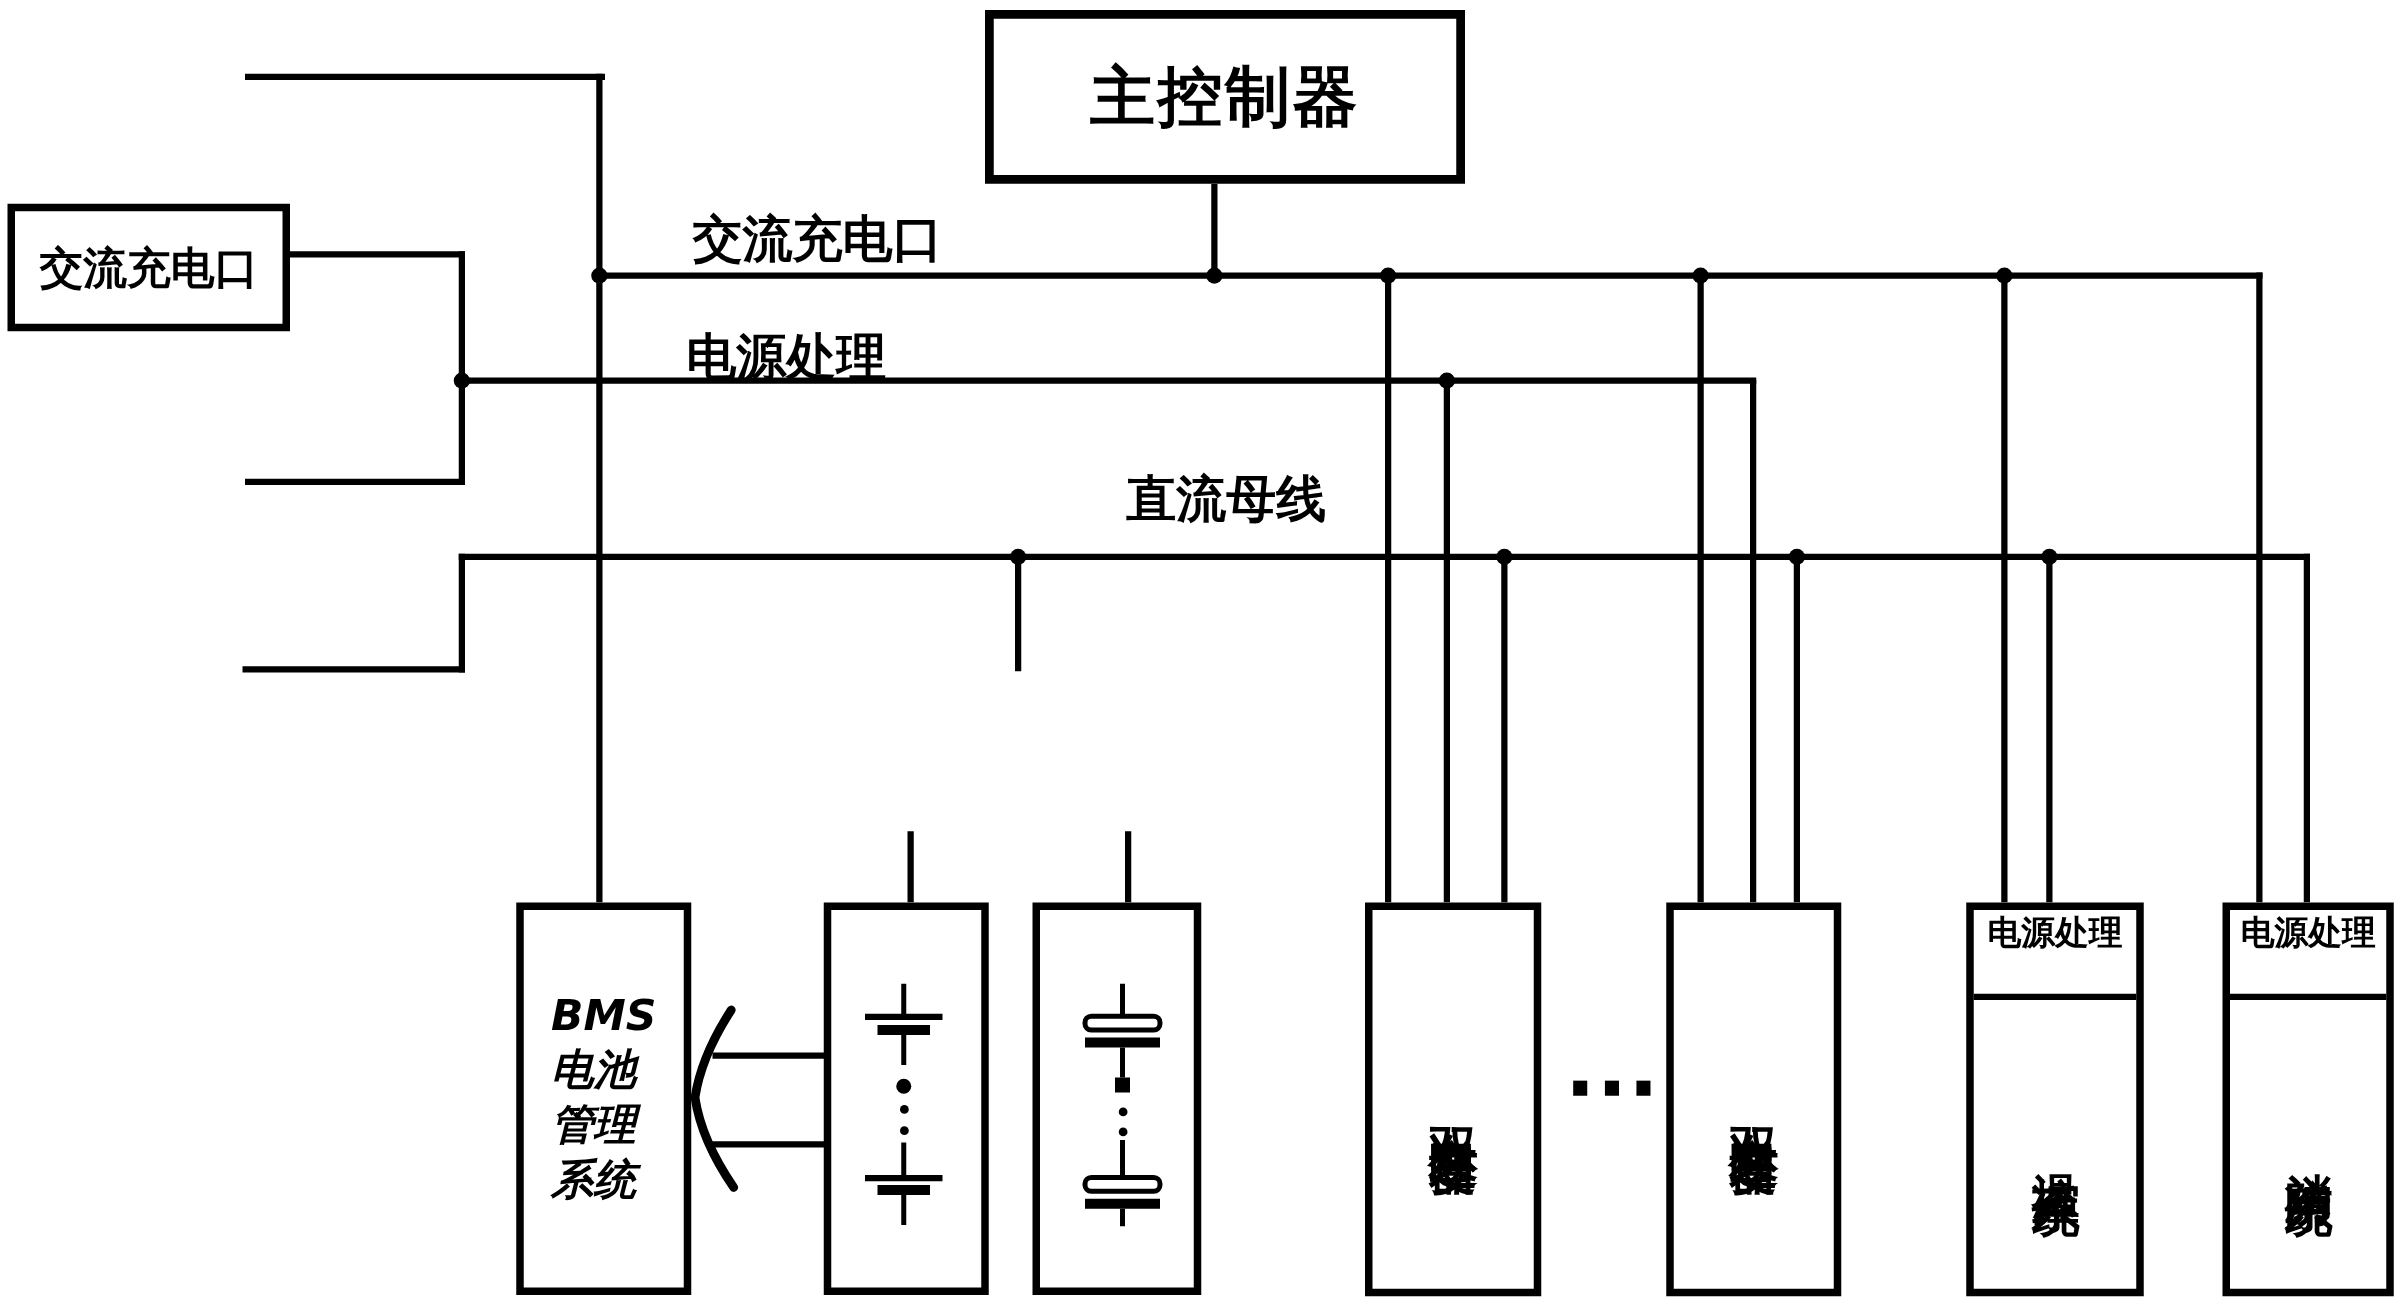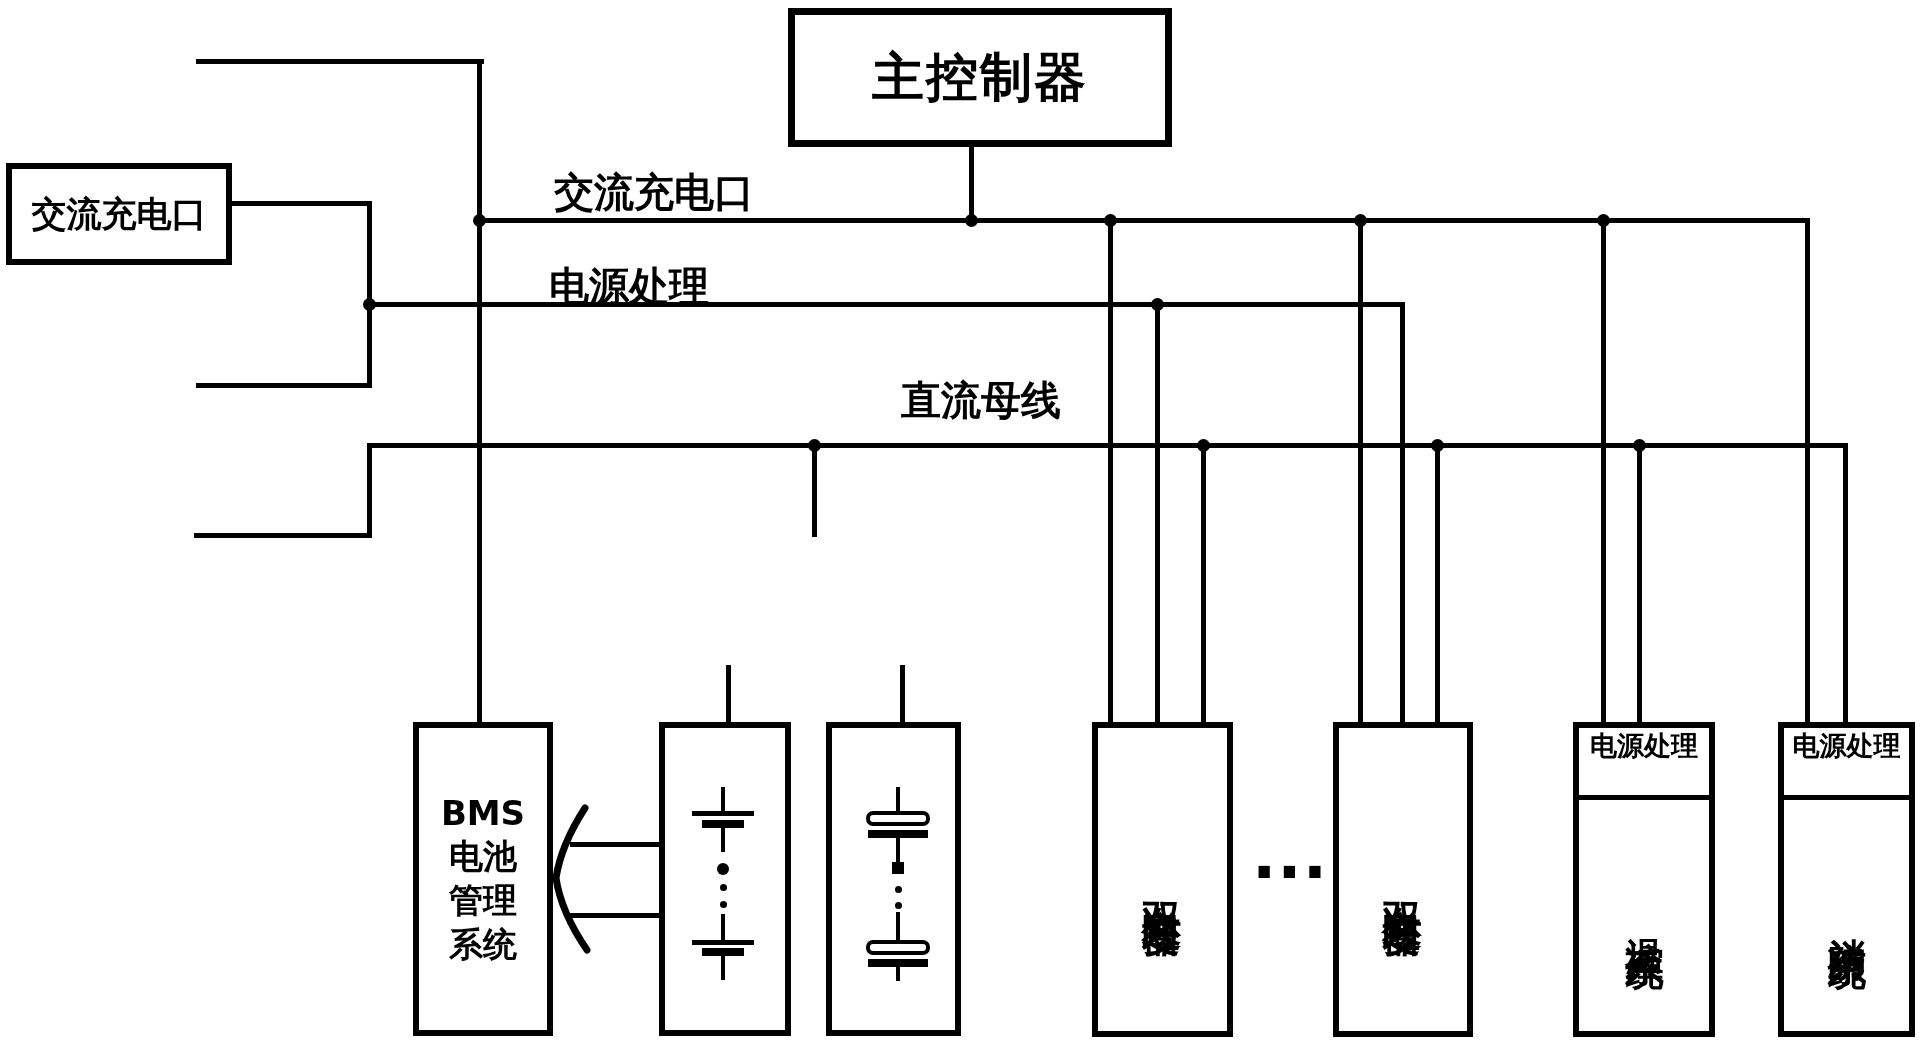--- a/index.html
+++ b/index.html
@@ -5,21 +5,21 @@
   html,body{margin:0;padding:0;}
   body{font-family:"DejaVu Sans",sans-serif;}
   #canvas{position:relative;width:1920px;height:1045px;background:var(--bg,#fff);overflow:hidden;}
   .box{position:absolute;border:6px solid var(--line,#000);background:var(--bg,#fff);
        box-sizing:border-box;display:flex;align-items:center;justify-content:center;
        color:var(--line,#000);font-weight:700;}
   .ln{position:absolute;background:var(--line,#000);}
   .dt{position:absolute;width:13px;height:13px;border-radius:50%;background:var(--line,#000);}
   .buslabel{position:absolute;color:var(--line,#000);font-weight:700;font-size:40px;line-height:1;white-space:nowrap;}
   .vtext{writing-mode:vertical-rl;text-orientation:upright;letter-spacing:4px;}
-  .pre{white-space:pre-line;text-align:center;}
+  .pre{white-space:pre-line;font-style:italic;}
   .split{flex-direction:column;align-items:stretch;justify-content:flex-start;padding:0;}
   .split .hdr{height:67px;border-bottom:5px solid var(--line,#000);display:flex;align-items:flex-start;justify-content:center;
               font-size:27px;font-weight:700;}
   .split .bod{flex:1;display:flex;align-items:center;justify-content:center;}
   .sym{position:absolute;background:var(--line,#000);}
   .pill{position:absolute;border:4px solid var(--line,#000);border-radius:7px;background:var(--bg,#fff);box-sizing:border-box;}
   .dotsym{position:absolute;border-radius:50%;background:var(--line,#000);}
   .sq{position:absolute;background:var(--line,#000);}
   .ellip{position:absolute;color:var(--line,#000);font-weight:700;font-size:64px;line-height:1;letter-spacing:1px;}
 </style>

